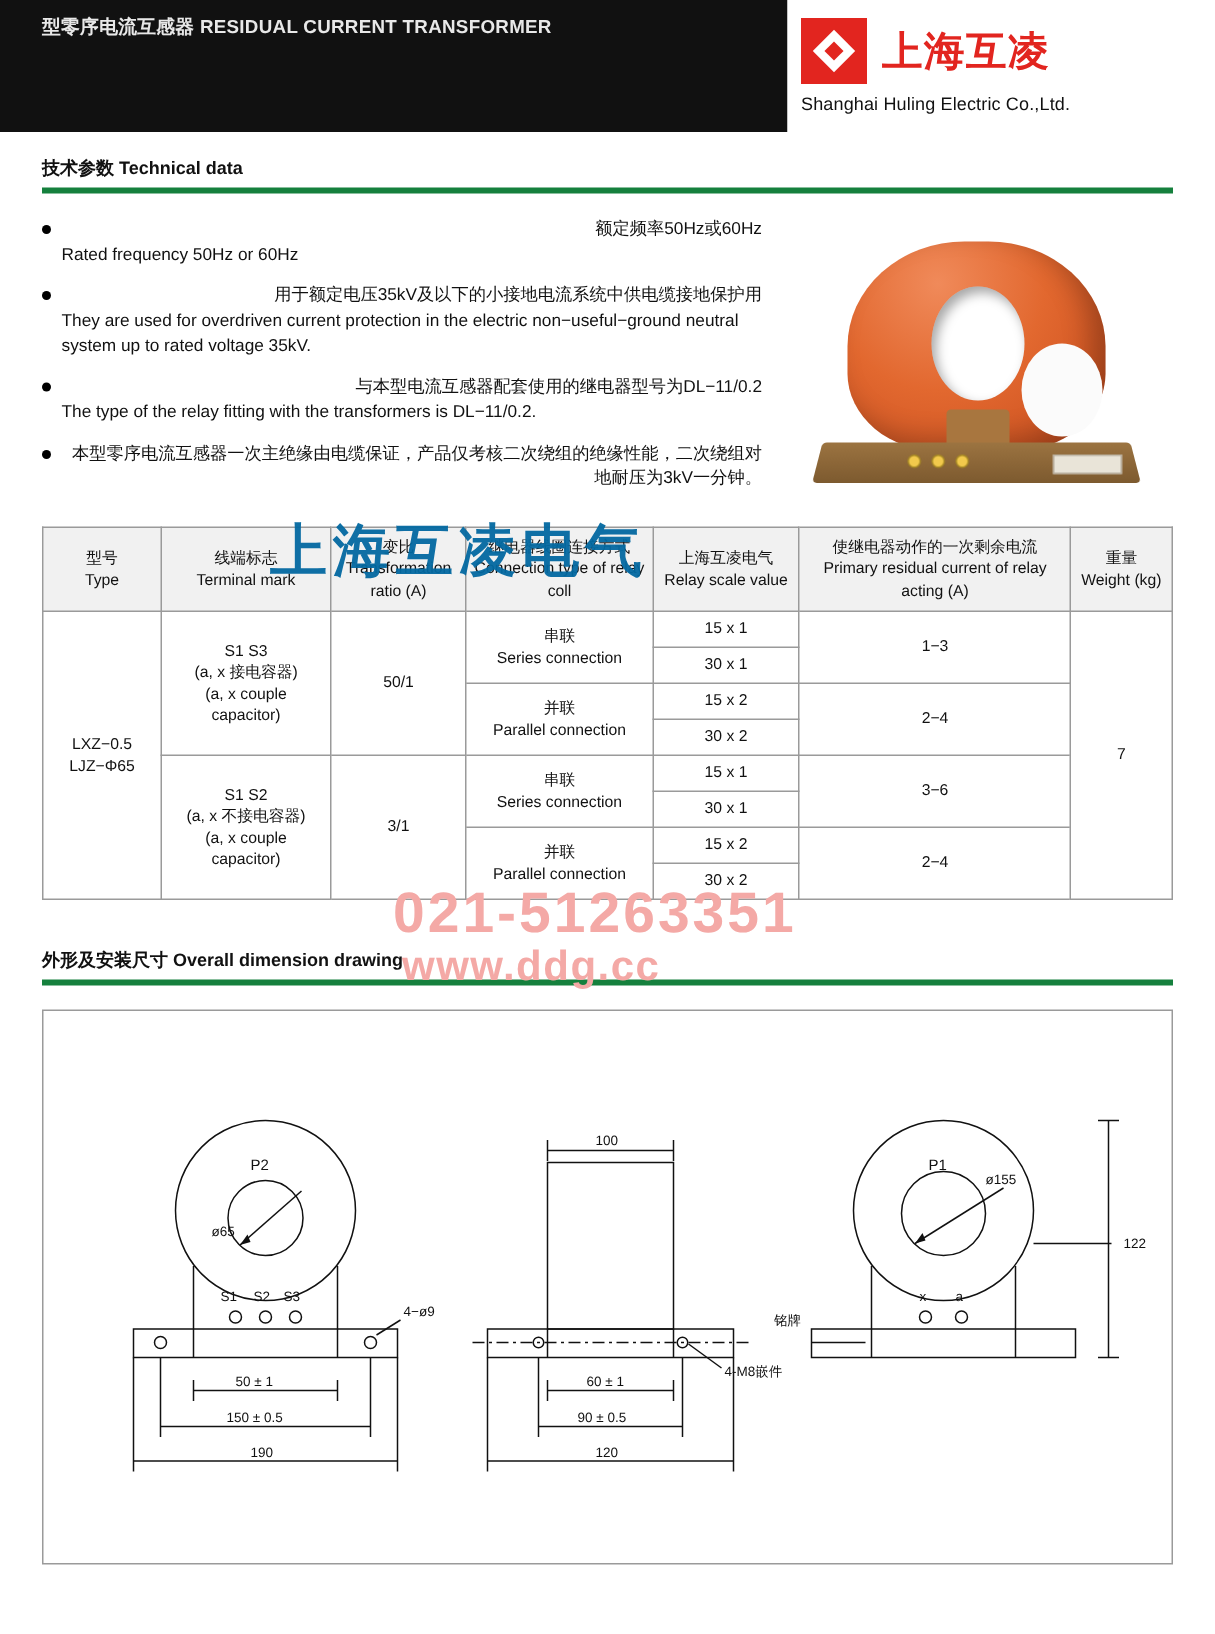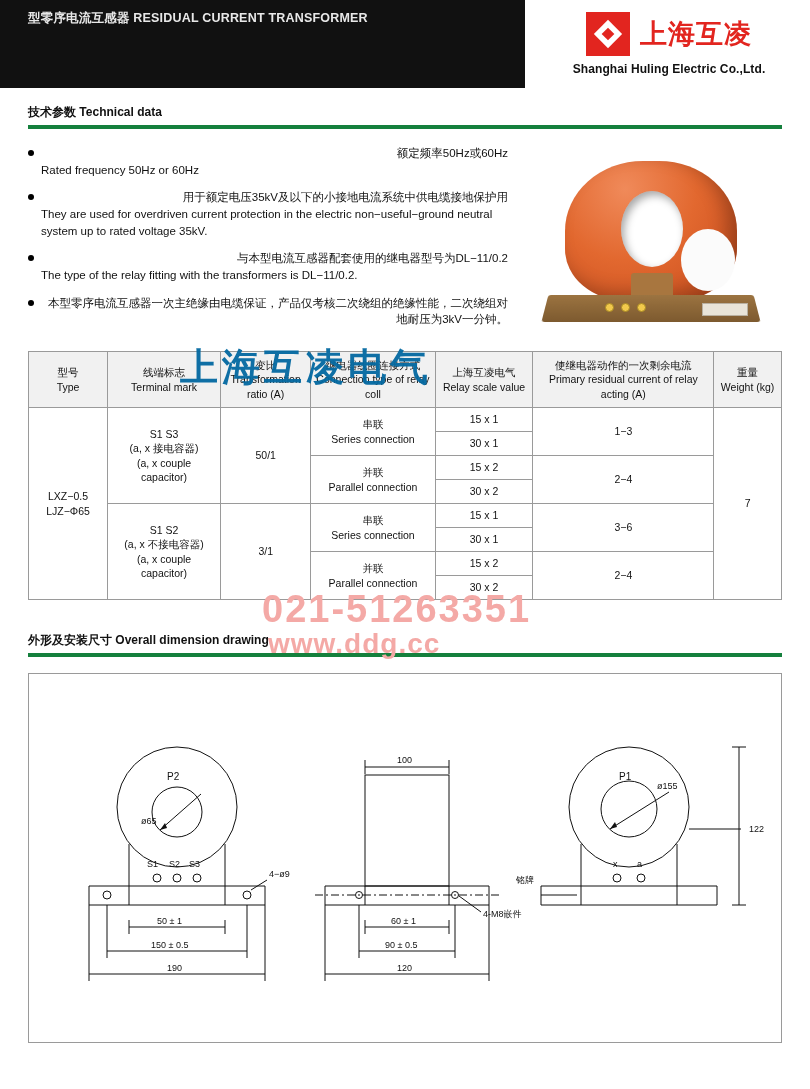--- a/index.html
+++ b/index.html
@@ -38,21 +38,20 @@
     color:#e8e8e8;
     letter-spacing:0.2px;
   }
   .header-right {
     width:285px;
     background:#ffffff;
     border-left:3px solid #ffffff;
     display:flex;
     flex-direction:column;
     justify-content:center;
-    align-items:center;
     padding:4px 6px 4px 6px;
   }
   .logo-row { display:flex; align-items:center; gap:10px; }
   .logo-mark {
     width:44px; height:44px;
     background:#e2251f;
     position:relative;
     flex:none;
   }
   .logo-mark:before {
@@ -74,21 +73,21 @@
   .logo-cn {
     font-size:27px;
     font-weight:bold;
     color:#e2251f;
     letter-spacing:1px;
     line-height:1;
   }
   .logo-en {
     margin-top:6px;
     font-size:12px;
-    font-weight:bold;
+    font-weight:normal;
     color:#111;
     letter-spacing:0.1px;
   }
 
   
   .section {
     padding:0 28px;
   }
   .sec-title {
     font-size:12px;

